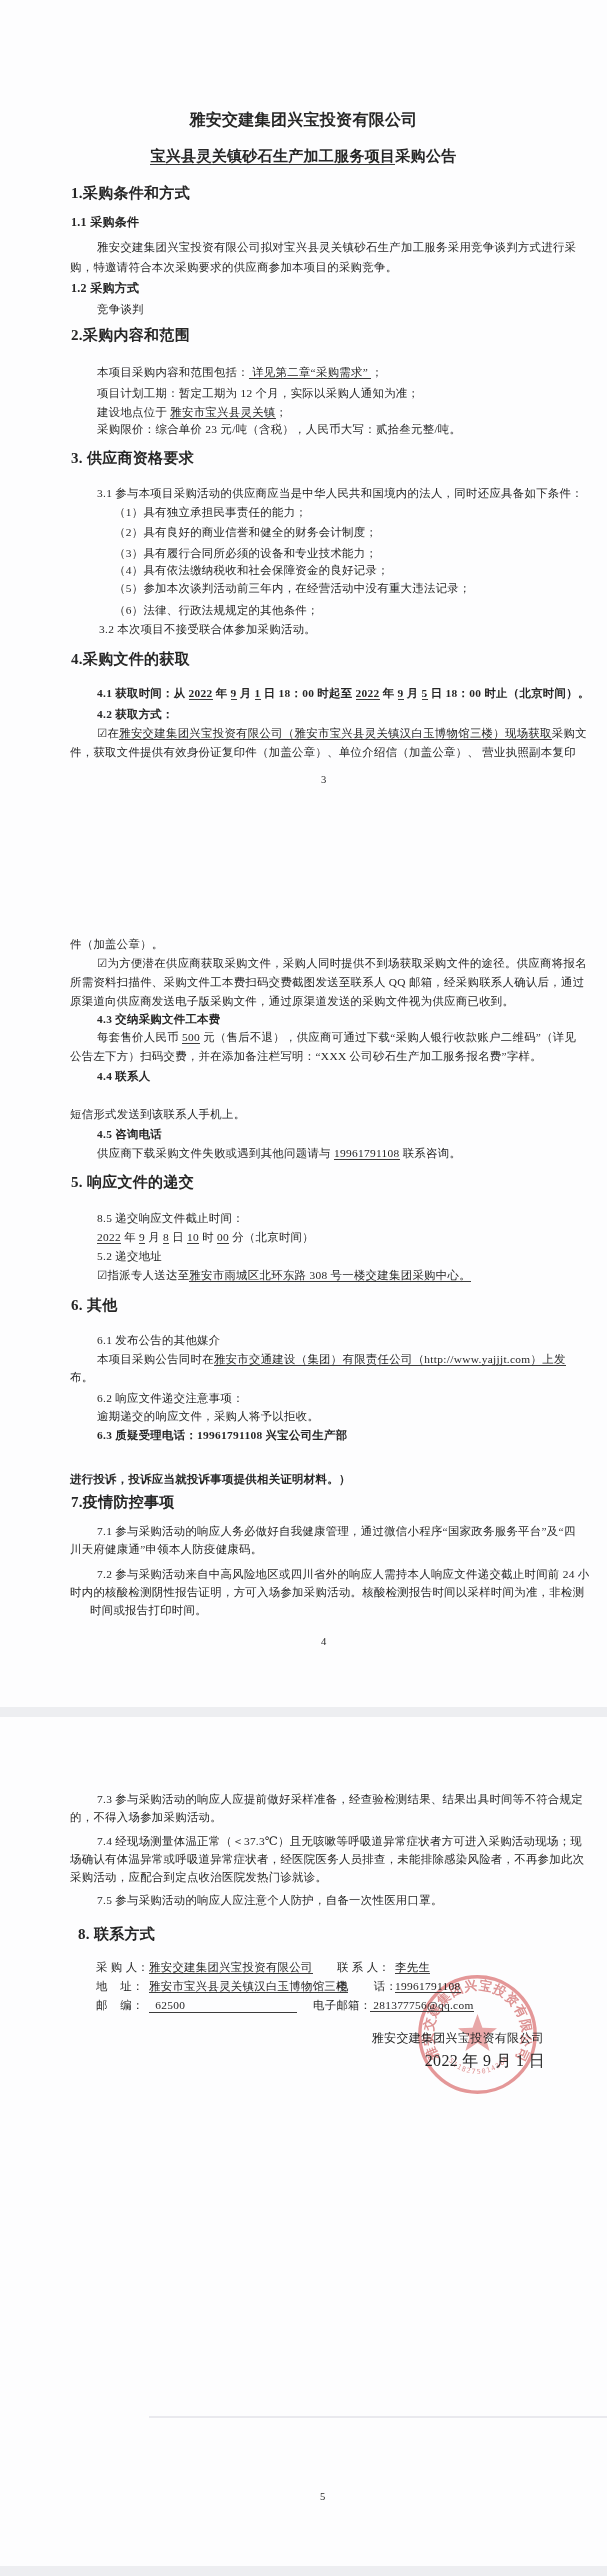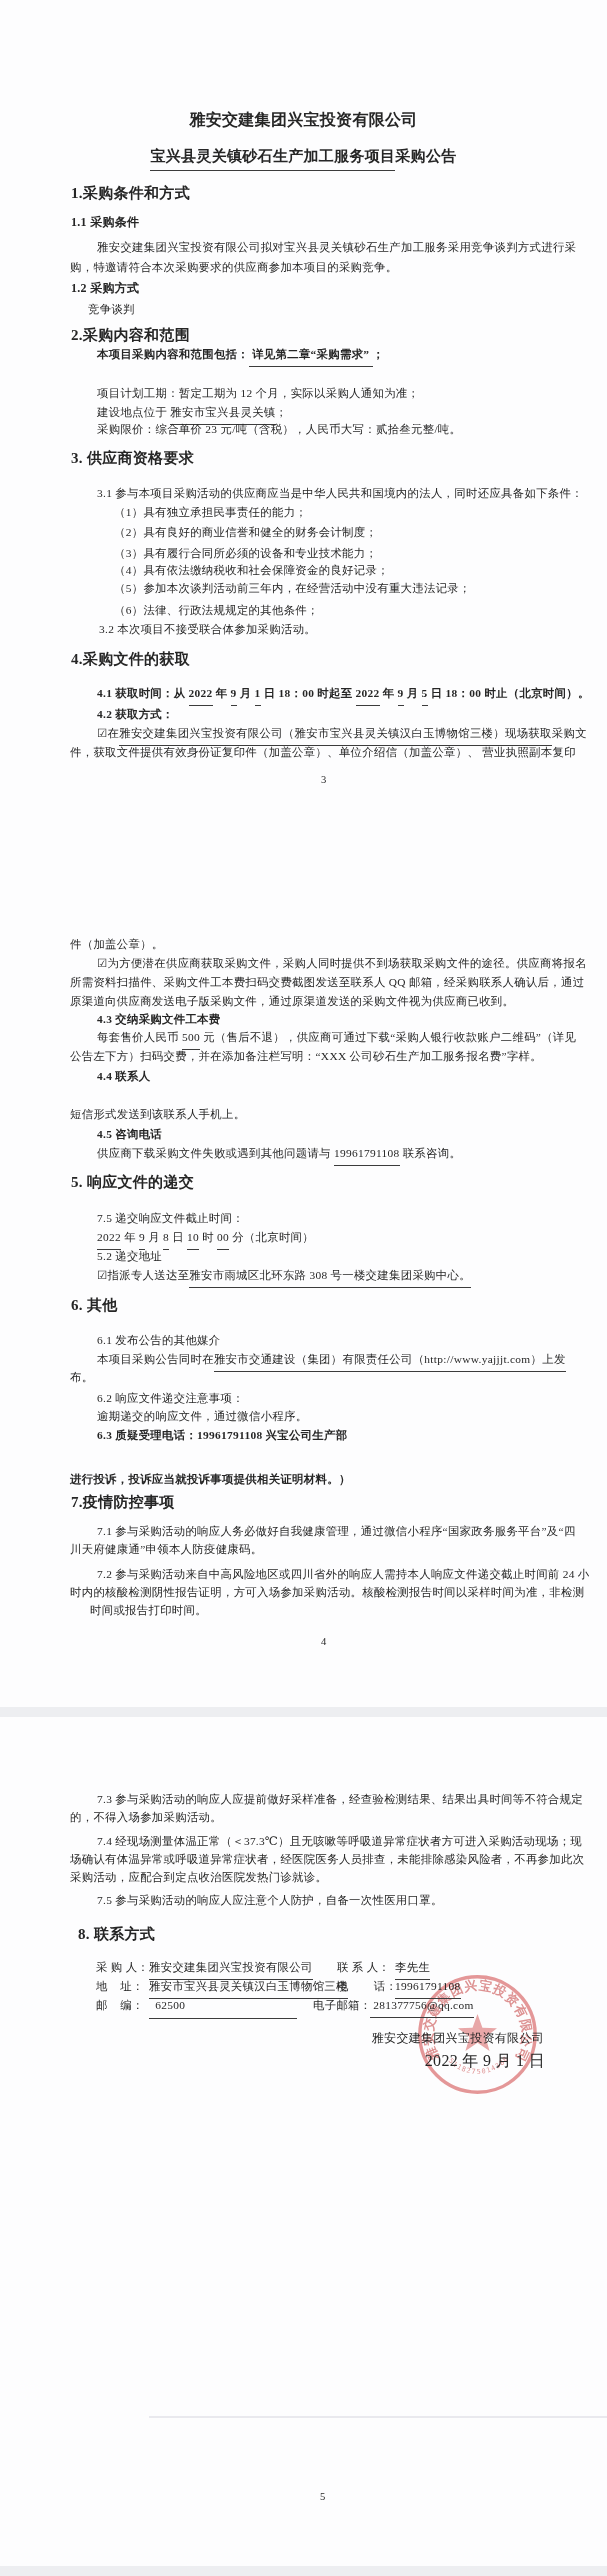--- a/index.html
+++ b/index.html
@@ -8,21 +8,21 @@
     background:#fdfdfe;overflow:hidden;
     font-family:"Liberation Serif","DejaVu Serif",serif;
   }
   .ln{
     position:absolute;white-space:pre;color:#262626;
     font-size:11.4px;line-height:1.25;letter-spacing:0.3px;
   }
   .ln.b{font-weight:bold;}
   .ln.c{left:0;right:0;text-align:center;}
   .ln span{display:inline;}
-  .ln span.u{border-bottom:0.8px solid #3c3c3c;padding-bottom:6px;}
+  .ln span.u{border-bottom:0.8px solid #3c3c3c;padding-bottom:0;}
   .band{position:absolute;left:0;width:607px;background:#edeef1;}
   .hairline{position:absolute;background:#e9e9ee;}
   .stamp{position:absolute;left:413px;top:1970px;opacity:0.55;}
   .stamp .sr{fill:none;stroke:#d04545;stroke-width:4.5px;}
   .stamp .ss{fill:#d04545;opacity:0.85;}
   .stamp .st{font-size:17px;fill:#c43b3b;font-weight:bold;letter-spacing:1px;
              font-family:"Liberation Serif","DejaVu Serif",serif;}
   .stamp .sn{font-size:9px;fill:#c43b3b;letter-spacing:1.6px;
              font-family:"DejaVu Sans Mono",monospace;}
 </style>
@@ -44,23 +44,23 @@
     <text class="sn"><textPath href="#sealBot" startOffset="2">5118275014388</textPath></text>
   </svg>
 
 <div class="ln b c" style="top: 110px; font-size: 16px;"><span>雅安交建集团兴宝投资有限公司</span></div>
     <div class="ln b c" style="top: 147px; font-size: 15px;"><span class="u">宝兴县灵关镇砂石生产加工服务项目</span><span>采购公告</span></div>
     <div class="ln b" style="top: 184px; left: 71px; font-size: 15px;"><span>1.采购条件和方式</span></div>
     <div class="ln b" style="top: 215px; left: 71px; font-size: 12px;"><span>1.1 采购条件</span></div>
     <div class="ln" style="top: 240px; left: 97px;"><span>雅安交建集团兴宝投资有限公司拟对宝兴县灵关镇砂石生产加工服务采用竞争谈判方式进行采</span></div>
     <div class="ln" style="top: 260px; left: 70px;"><span>购，特邀请符合本次采购要求的供应商参加本项目的采购竞争。</span></div>
     <div class="ln b" style="top: 281px; left: 71px; font-size: 12px;"><span>1.2 采购方式</span></div>
-    <div class="ln" style="top: 302px; left: 88px;"><span>竞争谈判</span></div>
+    <div class="ln" style="top: 302px; left: 97px;"><span>竞争谈判</span></div>
     <div class="ln b" style="top: 326px; left: 71px; font-size: 15px;"><span>2.采购内容和范围</span></div>
-    <div class="ln" style="top: 347px; left: 97px; font-weight: bold;"><span>本项目采购内容和范围包括：</span><span class="u"> 详见第二章“采购需求” </span><span>；</span></div>
+    <div class="ln" style="top: 365px; left: 97px;"><span>本项目采购内容和范围包括：</span><span class="u"> 详见第二章“采购需求” </span><span>；</span></div>
     <div class="ln" style="top: 386px; left: 97px;"><span>项目计划工期：暂定工期为 12 个月，实际以采购人通知为准；</span></div>
     <div class="ln" style="top: 405px; left: 97px;"><span>建设地点位于 </span><span class="u">雅安市宝兴县灵关镇</span><span>；</span></div>
     <div class="ln" style="top: 422px; left: 97px;"><span>采购限价：综合单价 23 元/吨（含税），人民币大写：贰拾叁元整/吨。</span></div>
     <div class="ln b" style="top: 449px; left: 71px; font-size: 15px;"><span>3. 供应商资格要求</span></div>
     <div class="ln" style="top: 486px; left: 97px;"><span>3.1 参与本项目采购活动的供应商应当是中华人民共和国境内的法人，同时还应具备如下条件：</span></div>
     <div class="ln" style="top: 505px; left: 114px;"><span>（1）具有独立承担民事责任的能力；</span></div>
     <div class="ln" style="top: 525px; left: 114px;"><span>（2）具有良好的商业信誉和健全的财务会计制度；</span></div>
     <div class="ln" style="top: 546px; left: 114px;"><span>（3）具有履行合同所必须的设备和专业技术能力；</span></div>
     <div class="ln" style="top: 563px; left: 114px;"><span>（4）具有依法缴纳税收和社会保障资金的良好记录；</span></div>
     <div class="ln" style="top: 581px; left: 114px;"><span>（5）参加本次谈判活动前三年内，在经营活动中没有重大违法记录；</span></div>
@@ -77,30 +77,30 @@
     <div class="ln" style="top: 975px; left: 70px;"><span>所需资料扫描件、采购文件工本费扫码交费截图发送至联系人 QQ 邮箱，经采购联系人确认后，通过</span></div>
     <div class="ln" style="top: 994px; left: 70px;"><span>原渠道向供应商发送电子版采购文件，通过原渠道发送的采购文件视为供应商已收到。</span></div>
     <div class="ln b" style="top: 1012px; left: 97px;"><span>4.3 交纳采购文件工本费</span></div>
     <div class="ln" style="top: 1030px; left: 97px;"><span>每套售价人民币 </span><span class="u">500</span><span> 元（售后不退），供应商可通过下载“采购人银行收款账户二维码”（详见</span></div>
     <div class="ln" style="top: 1049px; left: 70px;"><span>公告左下方）扫码交费，并在添加备注栏写明：“XXX 公司砂石生产加工服务报名费”字样。</span></div>
     <div class="ln b" style="top: 1069px; left: 97px;"><span>4.4 联系人</span></div>
     <div class="ln" style="top: 1107px; left: 70px;"><span>短信形式发送到该联系人手机上。</span></div>
     <div class="ln b" style="top: 1127px; left: 97px;"><span>4.5 咨询电话</span></div>
     <div class="ln" style="top: 1146px; left: 97px;"><span>供应商下载采购文件失败或遇到其他问题请与 </span><span class="u">19961791108</span><span> 联系咨询。</span></div>
     <div class="ln b" style="top: 1173px; left: 71px; font-size: 15px;"><span>5. 响应文件的递交</span></div>
-    <div class="ln" style="top: 1211px; left: 97px;"><span>7.5 递交响应文件截止时间：</span></div>
+    <div class="ln" style="top: 1211px; left: 97px;"><span>8.5 递交响应文件截止时间：</span></div>
     <div class="ln" style="top: 1230px; left: 97px;"><span class="u">2022</span><span> 年 </span><span class="u">9</span><span> 月 </span><span class="u">8</span><span> 日 </span><span class="u">10</span><span> 时 </span><span class="u">00</span><span> 分（北京时间）</span></div>
     <div class="ln" style="top: 1249px; left: 97px;"><span>5.2 递交地址</span></div>
     <div class="ln" style="top: 1268px; left: 97px;"><span>☑指派专人送达至</span><span class="u">雅安市雨城区北环东路 308 号一楼交建集团采购中心。</span></div>
     <div class="ln b" style="top: 1296px; left: 71px; font-size: 15px;"><span>6. 其他</span></div>
     <div class="ln" style="top: 1333px; left: 97px;"><span>6.1 发布公告的其他媒介</span></div>
     <div class="ln" style="top: 1352px; left: 97px;"><span>本项目采购公告同时在</span><span class="u">雅安市交通建设（集团）有限责任公司（http://www.yajjjt.com）上发</span></div>
     <div class="ln" style="top: 1370px; left: 70px;"><span>布。</span></div>
     <div class="ln" style="top: 1391px; left: 97px;"><span>6.2 响应文件递交注意事项：</span></div>
-    <div class="ln" style="top: 1409px; left: 97px;"><span>逾期递交的响应文件，通过微信小程序。</span></div>
+    <div class="ln" style="top: 1409px; left: 97px;"><span>逾期递交的响应文件，采购人将予以拒收。</span></div>
     <div class="ln b" style="top: 1428px; left: 97px;"><span>6.3 质疑受理电话：19961791108 兴宝公司生产部</span></div>
     <div class="ln b" style="top: 1472px; left: 70px;"><span>进行投诉，投诉应当就投诉事项提供相关证明材料。）</span></div>
     <div class="ln b" style="top: 1493px; left: 71px; font-size: 15px;"><span>7.疫情防控事项</span></div>
     <div class="ln" style="top: 1524px; left: 97px;"><span>7.1 参与采购活动的响应人务必做好自我健康管理，通过微信小程序“国家政务服务平台”及“四</span></div>
     <div class="ln" style="top: 1542px; left: 70px;"><span>川天府健康通”申领本人防疫健康码。</span></div>
     <div class="ln" style="top: 1567px; left: 97px;"><span>7.2 参与采购活动来自中高风险地区或四川省外的响应人需持本人响应文件递交截止时间前 24 小</span></div>
     <div class="ln" style="top: 1585px; left: 70px;"><span>时内的核酸检测阴性报告证明，方可入场参加采购活动。核酸检测报告时间以采样时间为准，非检测</span></div>
     <div class="ln" style="top: 1603px; left: 70px; padding-left: 20px;"><span>时间或报告打印时间。</span></div>
     <div class="ln" style="top: 1635px; left: 321px; font-size: 10.6px;"><span>4</span></div>
     <div class="ln" style="top: 1792px; left: 97px;"><span>7.3 参与采购活动的响应人应提前做好采样准备，经查验检测结果、结果出具时间等不符合规定</span></div>

